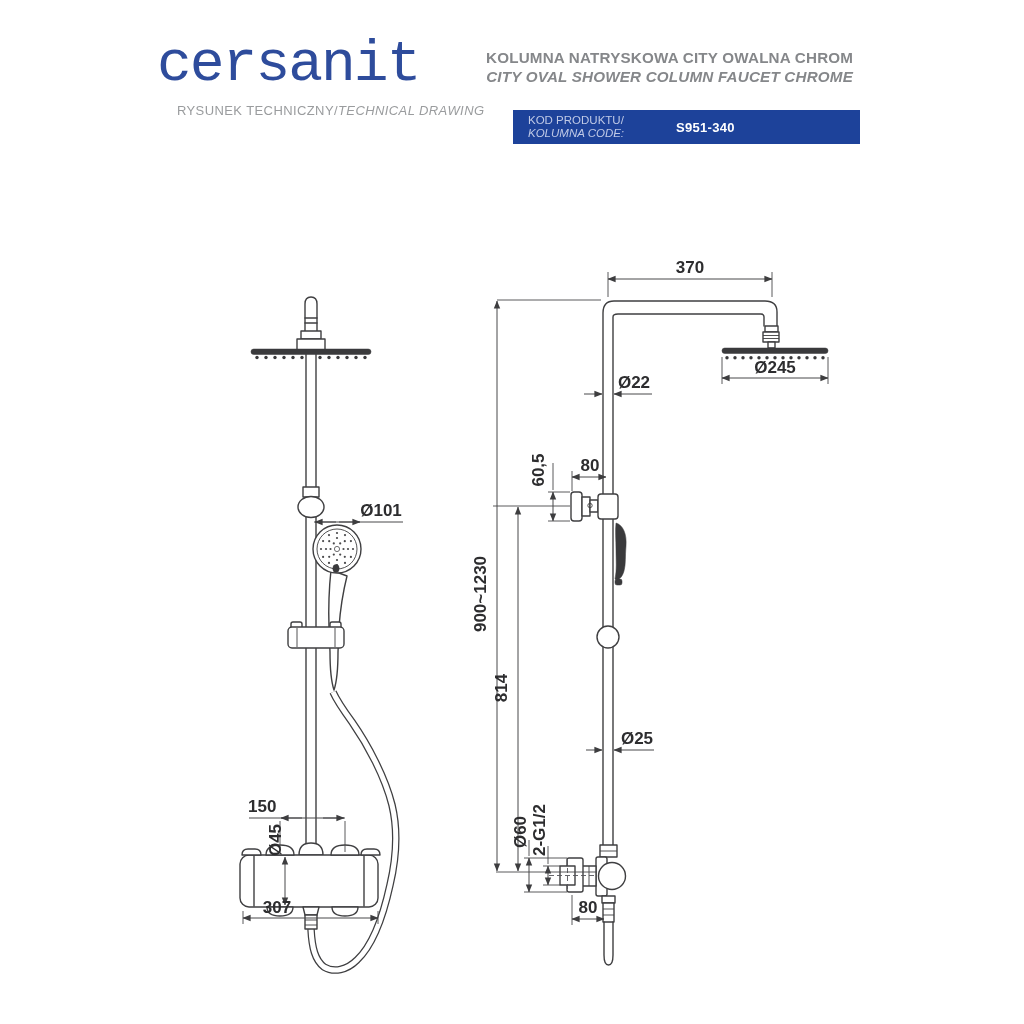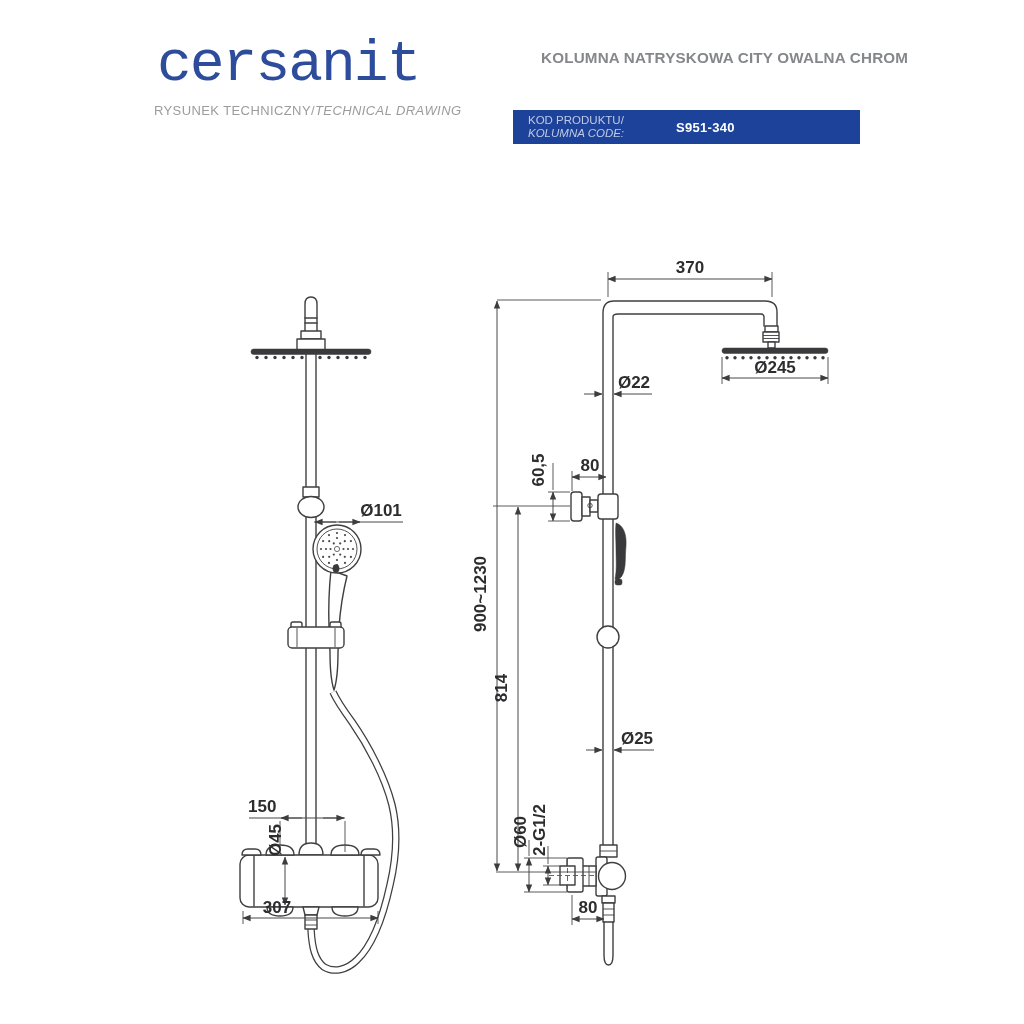--- a/index.html
+++ b/index.html
@@ -1,23 +1,23 @@
 <!DOCTYPE html>
 <html><head>
 <meta charset="utf-8">
 <style>
   html,body{margin:0;padding:0;background:#fff;}
   .page{position:relative;width:1024px;height:1024px;background:#fff;overflow:hidden;
         font-family:"Liberation Sans",sans-serif;}
   .logo{position:absolute;left:157px;top:32px;font-size:58px;font-weight:500;
         color:#2e4c9c;letter-spacing:-2px;font-family:Liberation Mono, monospace;}
-  .subtitle{position:absolute;left:154px;top:103px;font-size:13px;color:#9a9c9e;
+  .subtitle{position:absolute;left:177px;top:103px;font-size:13px;color:#9a9c9e;
         letter-spacing:.4px;}
   .subtitle .it{font-style:italic;}
-  .title-block{position:absolute;left:541px;top:48px;color:#85878a;font-weight:bold;
+  .title-block{position:absolute;left:486px;top:48px;color:#85878a;font-weight:bold;
         font-size:15.2px;line-height:19px;letter-spacing:.2px;text-align:center;}
   .title-block .t2{font-style:italic;}
   .code-box{position:absolute;left:513px;top:110px;width:347px;height:34px;
         background:#1d429a;display:flex;align-items:center;}
   .code-labels{margin-left:15px;font-size:11.5px;line-height:13.5px;color:#bfc9e6;}
   .code-labels .it{font-style:italic;}
   .code-value{margin-left:52px;font-size:13px;font-weight:bold;color:#ffffff;
         letter-spacing:.3px;}
   svg{position:absolute;left:0;top:0;}
   .pl{stroke:#3f3f41;stroke-width:1.4;fill:none;stroke-linecap:round;stroke-linejoin:round;}
@@ -36,20 +36,21 @@
 <body>
 
 <div class="page">
 
   <div class="logo">cersanit</div>
 
   <div class="subtitle"><span>RYSUNEK TECHNICZNY/</span><span class="it">TECHNICAL DRAWING</span></div>
 
   <div class="title-block">
     <div class="t1">KOLUMNA NATRYSKOWA CITY OWALNA CHROM</div>
+    <div class="t2">CITY OVAL SHOWER COLUMN FAUCET CHROME</div>
   </div>
 
   <div class="code-box">
     <div class="code-labels">
       <div>KOD PRODUKTU/</div>
       <div class="it">KOLUMNA CODE:</div>
     </div>
     <div class="code-value">S951-340</div>
   </div>
 

